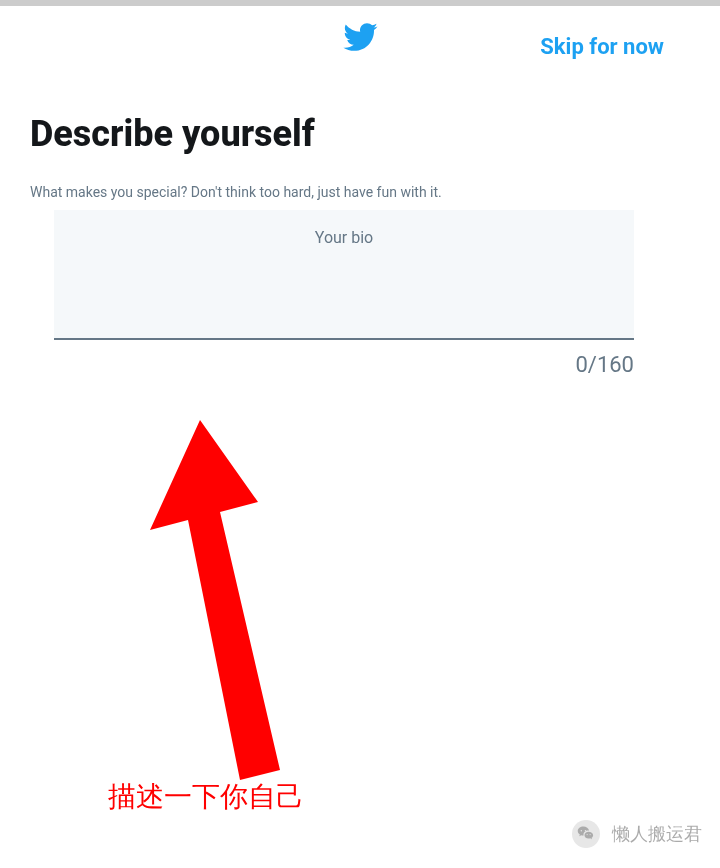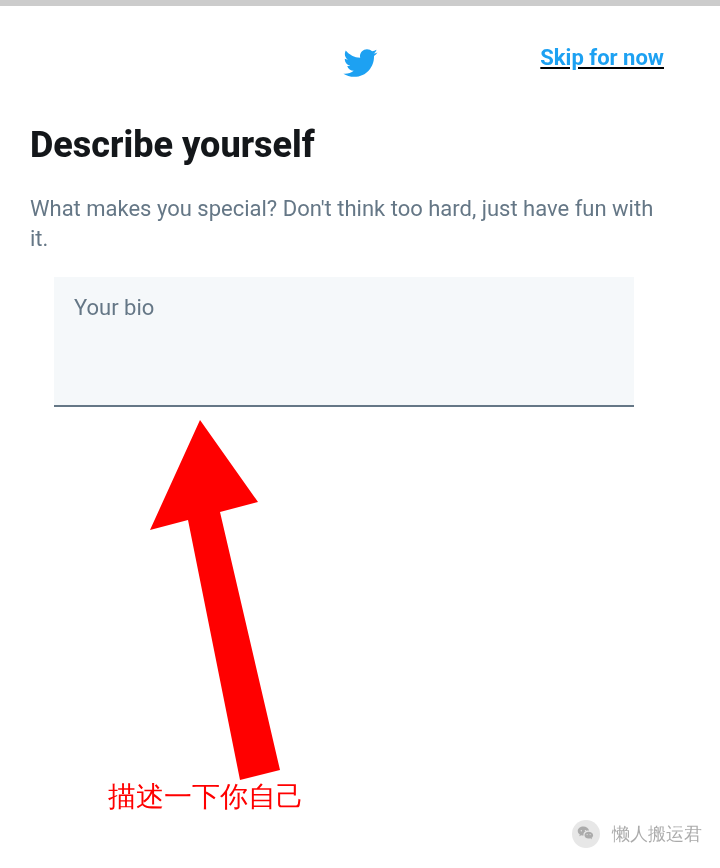--- a/index.html
+++ b/index.html
@@ -14,25 +14,24 @@
       background: #fff;
       position: relative;
       overflow: hidden;
     }
     .top-bar {
       height: 6px;
       background: #ccc;
     }
     .header {
       display: flex;
-      align-items: flex-start;
+      align-items: flex-end;
       justify-content: space-between;
-      padding: 39px 56px 24px 56px;
+      padding: 28px 56px 24px 56px;
       position: relative;
-      text-decoration: underline;
     }
     .twitter-logo {
       position: absolute;
       left: 50%;
       transform: translateX(-50%);
       color: #1DA1F2;
     }
     .twitter-logo svg {
       width: 36px;
       height: 36px;
@@ -48,37 +47,38 @@
     .content {
       padding: 30px 56px 0 30px;
     }
     .page-title {
       font-size: 36px;
       font-weight: 800;
       color: #14171a;
       margin-bottom: 28px;
     }
     .subtitle {
-      font-size: 22px;
+      font-size: 14px;
       color: #657786;
       line-height: 1.35;
-      margin-bottom: 24px;
+      margin-bottom: 8px;
     }
     .bio-field {
       background: #f5f8fa;
       border: none;
       border-bottom: 2px solid #657786;
       width: 580px;
       margin-left: 24px;
       padding: 18px 20px;
       height: 130px;
     }
     .bio-label {
       color: #657786;
-      font-size: 22px;
+      font-size: 16px;
+      text-align: center;
     }
     .char-count {
       width: 580px;
       margin-left: 24px;
       text-align: right;
       color: #657786;
       font-size: 22px;
       margin-top: 12px;
     }
     .arrow-overlay {
@@ -134,20 +134,21 @@
   </div>
   <div class="skip-link">Skip for now</div>
 </div>
 
 <div class="content">
   <h1 class="page-title">Describe yourself</h1>
   <p class="subtitle">What makes you special? Don't think too hard, just have fun with it.</p>
   <div class="bio-field">
     <div class="bio-label">Your bio</div>
   </div>
+  <div class="char-count">0/160</div>
 </div>
 
 <svg class="arrow-overlay" width="160" height="360" viewBox="0 0 160 360">
   <polygon points="60,0 10,110 48,100 100,360 140,350 80,92 118,82" fill="#ff0000"></polygon>
 </svg>
 
 <div class="annotation-text">描述一下你自己</div>
 
 <div class="watermark">
   <div class="wechat-icon">

